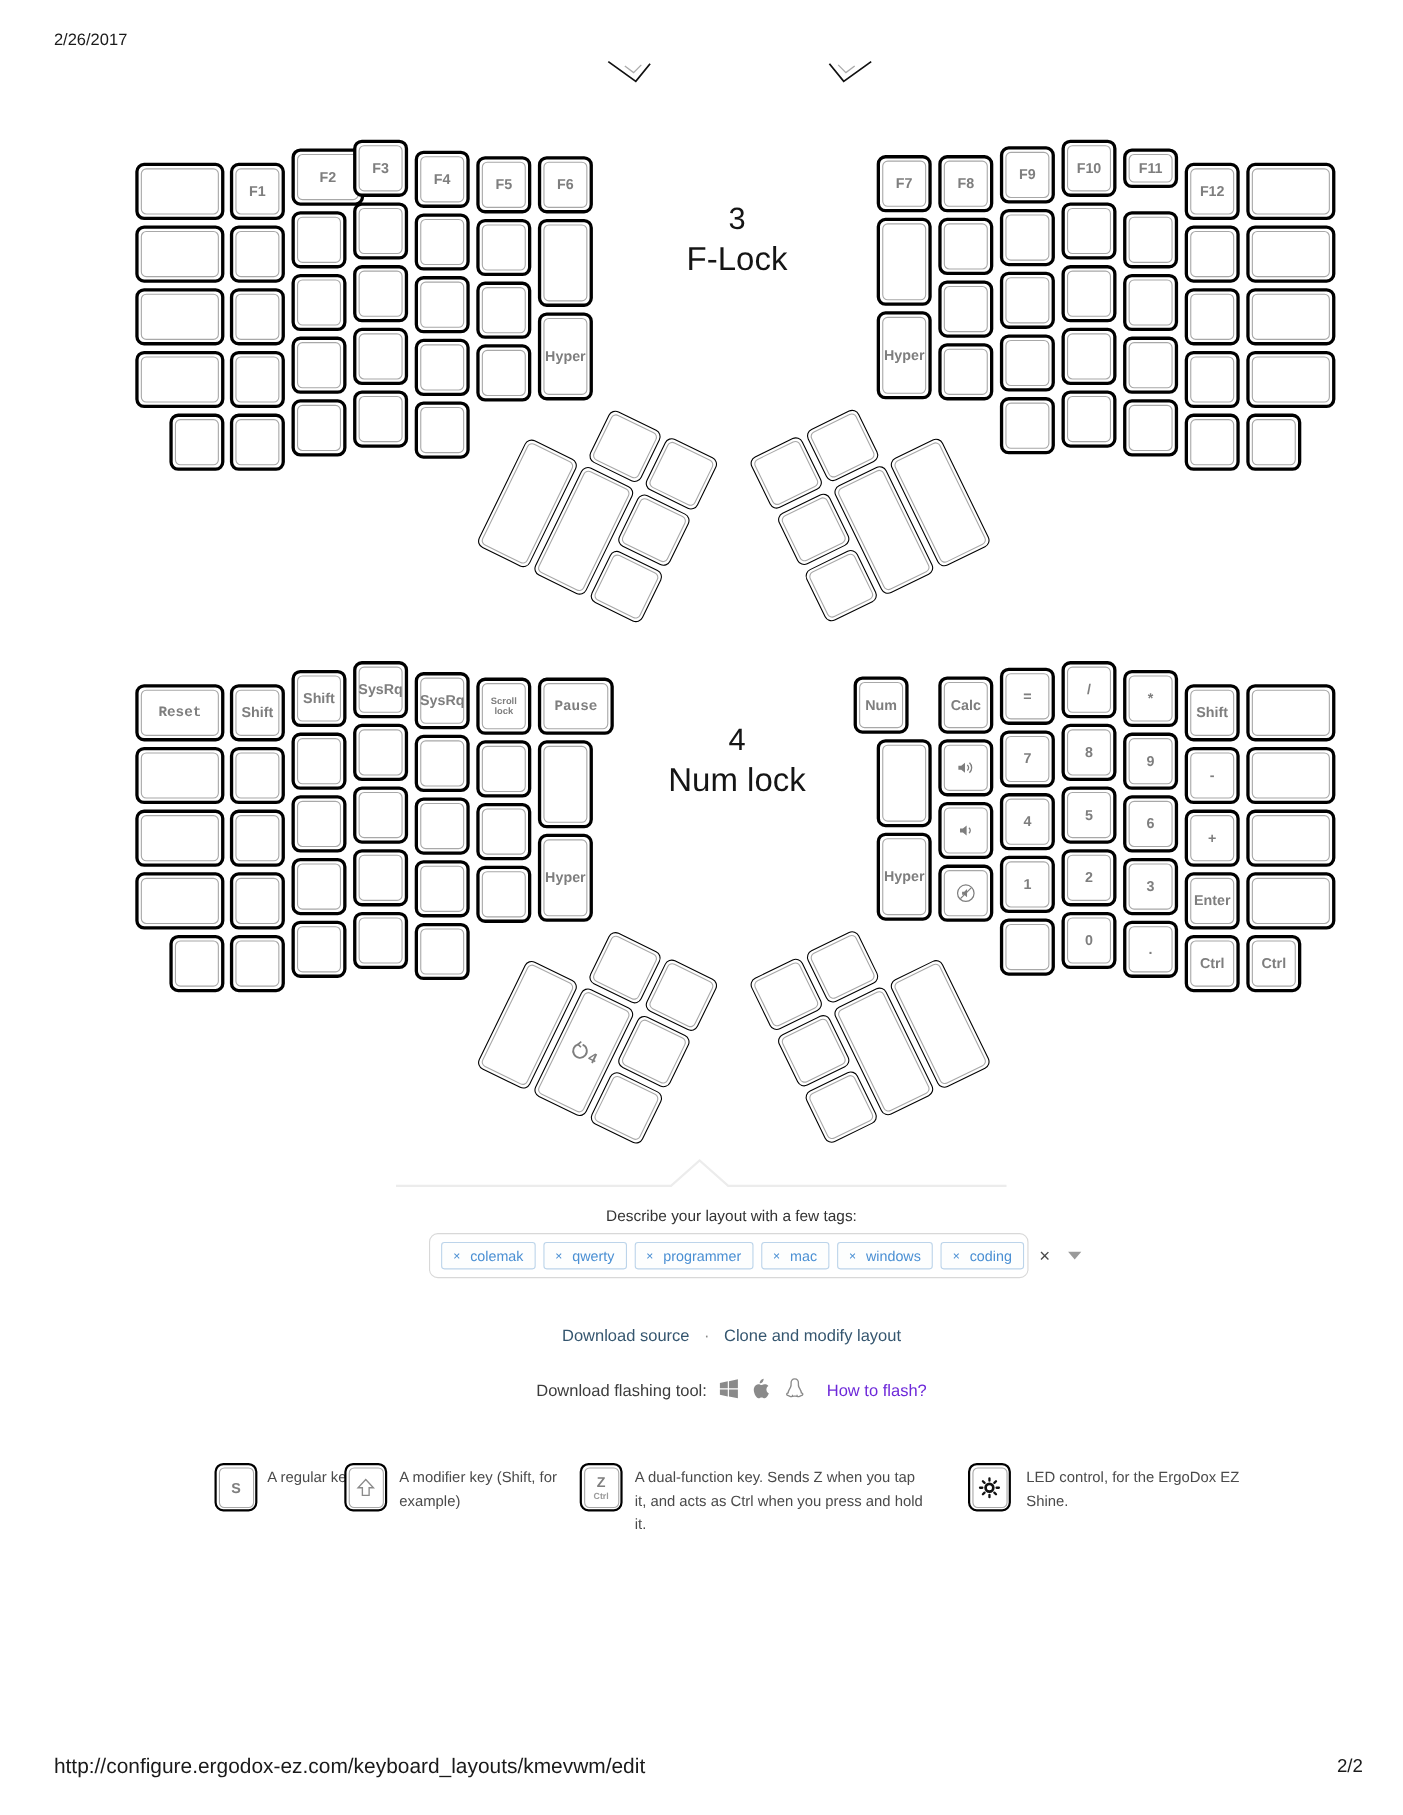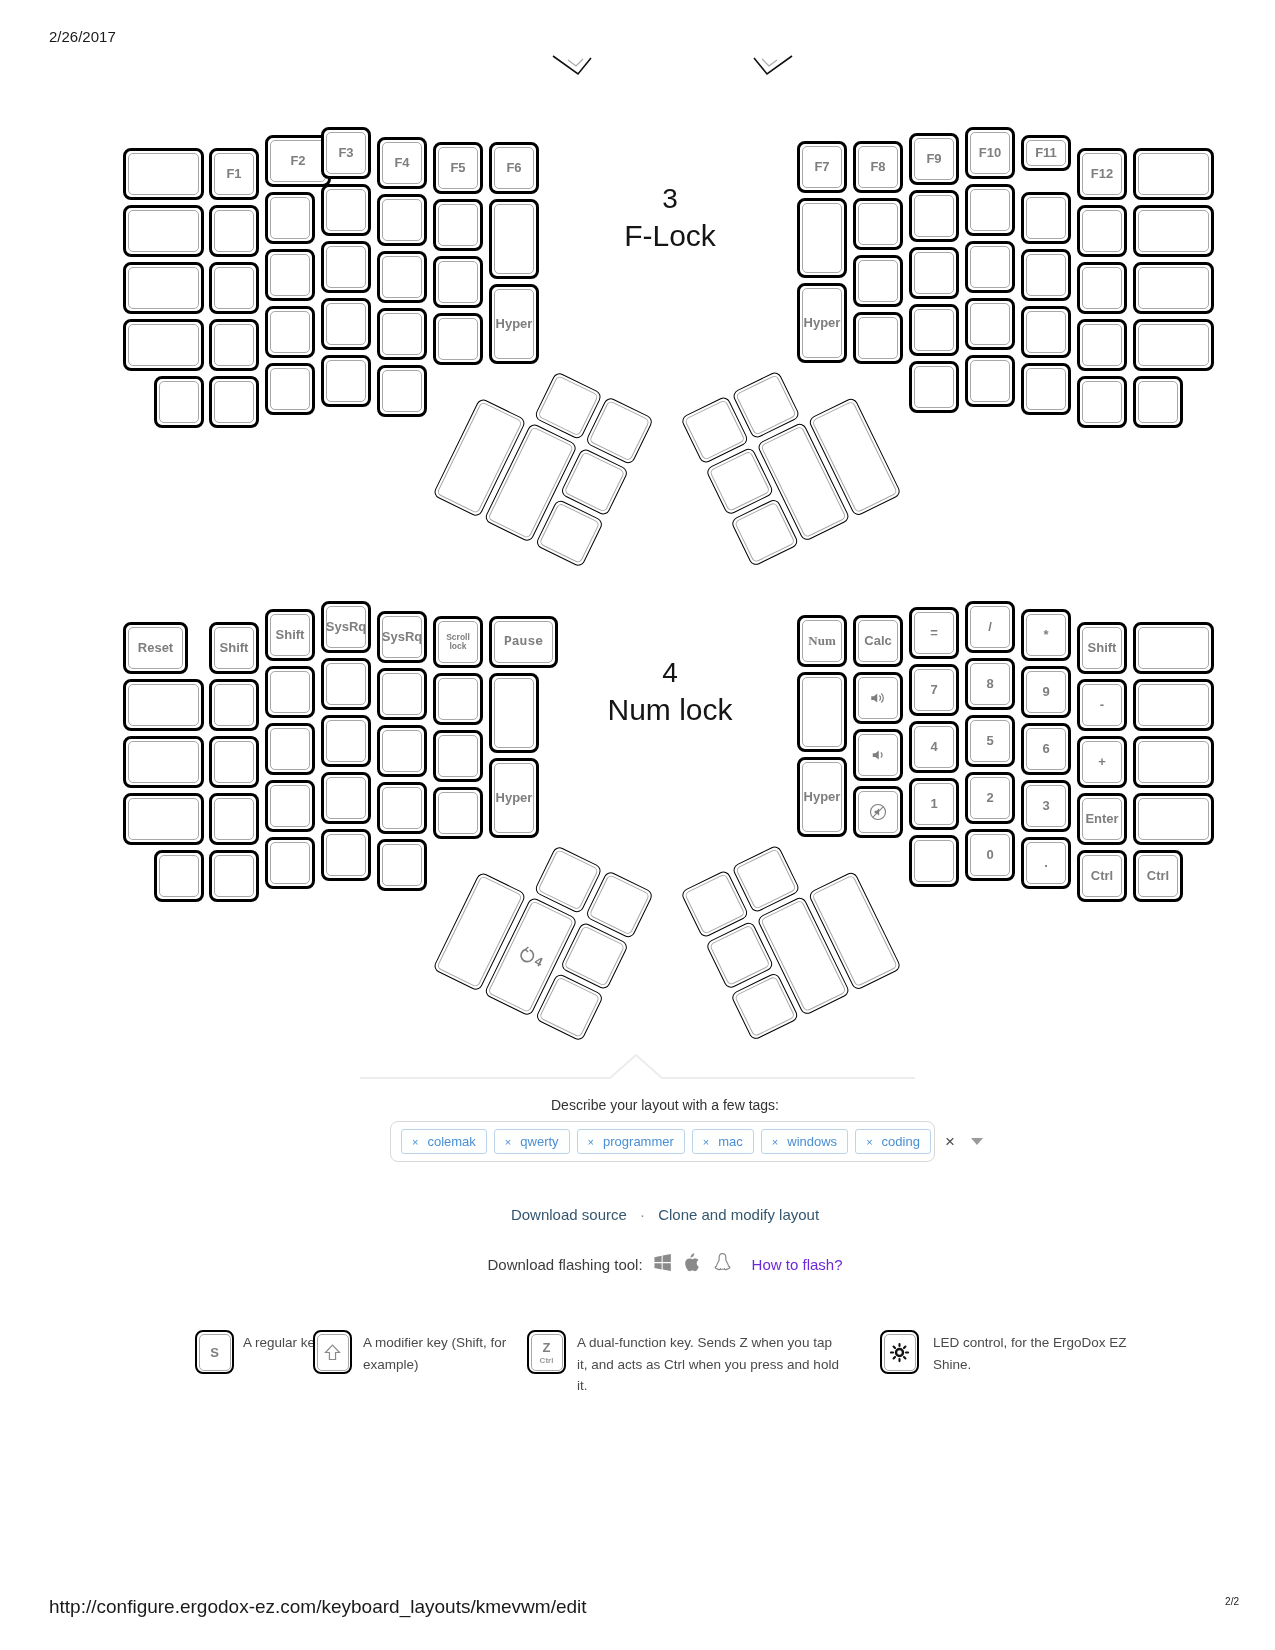--- a/index.html
+++ b/index.html
@@ -2,21 +2,21 @@
 <html><head>
 <meta charset="utf-8">
 <style>
   html,body{margin:0;padding:0;background:#fff;}
   .page{position:relative;width:1275px;height:1650px;background:#fff;overflow:hidden;
         font-family:"Liberation Sans",sans-serif;color:#1a1a1a;}
   
   .hdr-date{position:absolute;left:49px;top:28px;font-size:15px;}
   .hdr-title{position:absolute;left:0;right:0;top:28px;text-align:center;font-size:15px;}
   .ftr-url{position:absolute;left:49px;top:1596px;font-size:19px;}
-  .ftr-page{position:absolute;right:36px;top:1596px;font-size:10px;}
+  .ftr-page{position:absolute;right:36px;top:1596px;font-size:17px;}
   
   #keyboard-root{position:absolute;inset:0;}
   .key{position:absolute;box-sizing:border-box;border:3px solid #000;border-radius:8px;background:#fff;}
   .key-thin{border-width:1.3px;border-radius:7px;}
   .key-inner{position:absolute;inset:2px;border:1.5px solid #a8a8a8;border-radius:5px;
              display:flex;flex-direction:column;align-items:center;justify-content:center;
              font-size:13px;font-weight:bold;color:#7e7e7e;text-align:center;line-height:1.1;}
   .kl-small{font-size:8.5px;font-weight:bold;color:#7e7e7e;}
   .kicon{width:18px;height:18px;}
   .kt{font-size:13px;font-weight:bold;}
@@ -345,21 +345,21 @@
           <div class="key-inner"></div>
         </div>
         <div class="key key-thin" style="left: 114px; top: 57px; width: 52px; height: 109px;">
           <div class="key-inner"></div>
         </div>
       </div>
       <div class="layer-label" style="top: 182px;">
         <div class="layer-num">3</div>
         <div class="layer-name">F-Lock</div>
       </div>
-      <div class="key" style="left: 123px; top: 622px; width: 65px; height: 52px;">
+      <div class="key" style="left: 123px; top: 622px; width: 81px; height: 52px; font-family: Liberation Mono, monospace;">
         <div class="key-inner">Reset</div>
       </div>
       <div class="key" style="left: 123px; top: 679px; width: 81px; height: 52px;">
         <div class="key-inner"></div>
       </div>
       <div class="key" style="left: 123px; top: 736px; width: 81px; height: 52px;">
         <div class="key-inner"></div>
       </div>
       <div class="key" style="left: 123px; top: 793px; width: 81px; height: 52px;">
         <div class="key-inner"></div>
@@ -444,21 +444,21 @@
       </div>
       <div class="key" style="left: 489px; top: 616px; width: 69px; height: 52px; font-family: Liberation Mono, monospace;">
         <div class="key-inner">Pause</div>
       </div>
       <div class="key" style="left: 489px; top: 673px; width: 50px; height: 80px;">
         <div class="key-inner"></div>
       </div>
       <div class="key" style="left: 489px; top: 758px; width: 50px; height: 80px;">
         <div class="key-inner">Hyper</div>
       </div>
-      <div class="key" style="left: 797px; top: 615px; width: 50px; height: 52px; font-family: Liberation Serif, serif;">
+      <div class="key" style="left: 776px; top: 615px; width: 50px; height: 52px;">
         <div class="key-inner">Num</div>
       </div>
       <div class="key" style="left: 797px; top: 672px; width: 50px; height: 80px;">
         <div class="key-inner"></div>
       </div>
       <div class="key" style="left: 797px; top: 757px; width: 50px; height: 80px;">
         <div class="key-inner">Hyper</div>
       </div>
       <div class="key" style="left: 853px; top: 615px; width: 50px; height: 52px;">
         <div class="key-inner">Calc</div>

